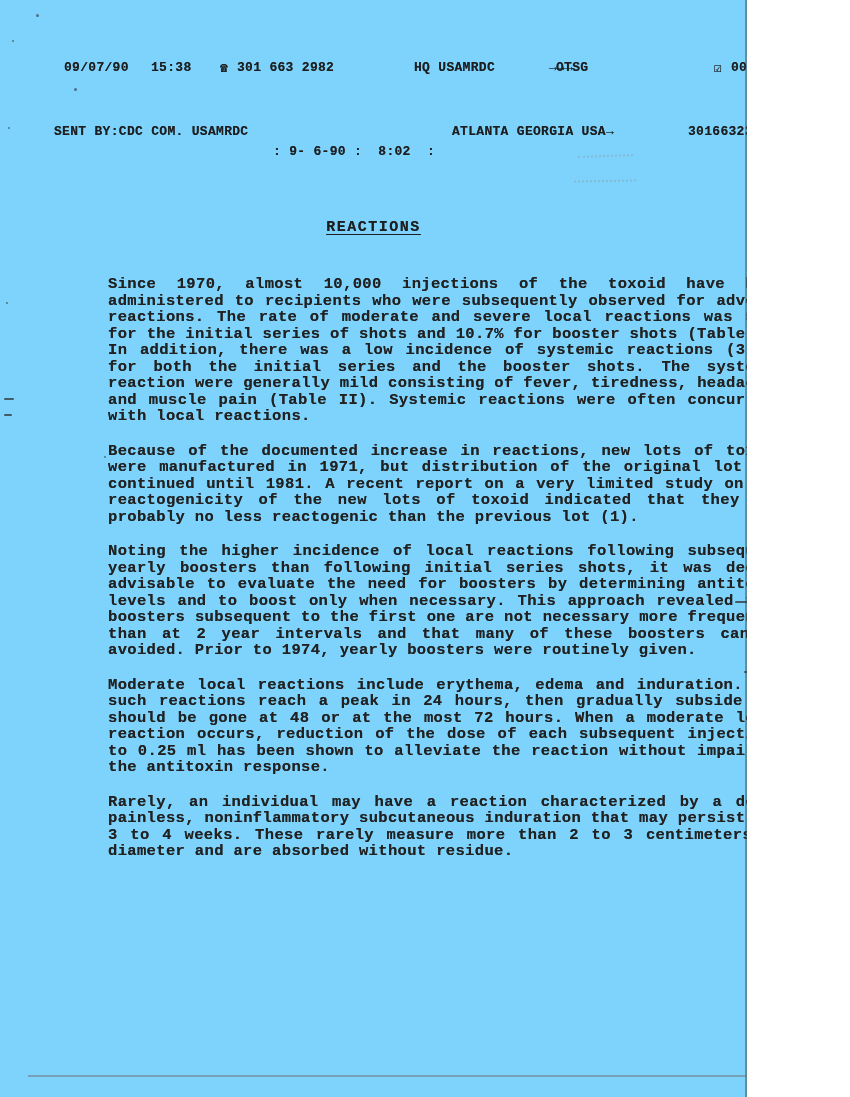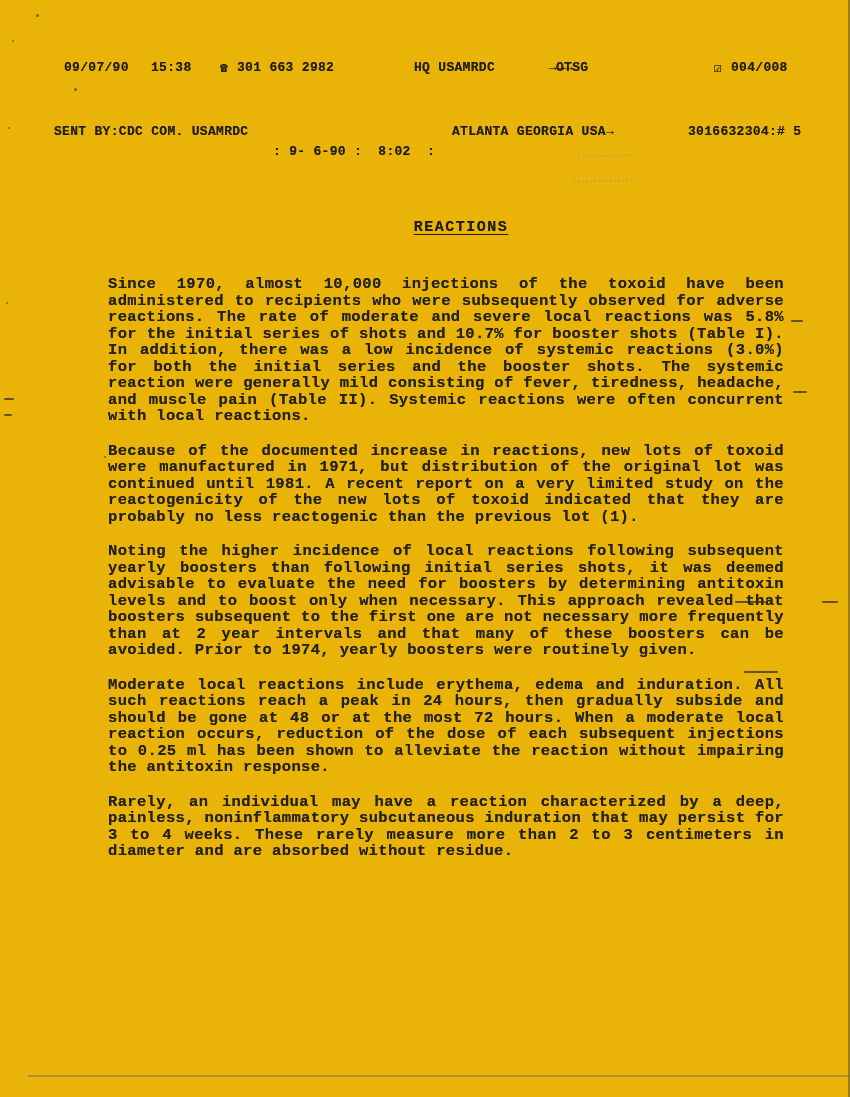--- a/index.html
+++ b/index.html
@@ -2,23 +2,23 @@
 <html><head>
 <meta charset="utf-8">
 <style>
   html, body {
     margin: 0;
     padding: 0;
     background: #ffffff;
   }
   .page {
     position: relative;
-    width: 850px;
+    width: 747px;
     height: 1097px;
-    background: #eab308;
+    background: #7dd3fc;
     overflow: hidden;
     font-family: "Liberation Mono", "DejaVu Sans Mono", monospace;
     color: #1e1e1e;
   }
   
   .fax-line { position: absolute; left: 0; top: 0; width: 100%; height: 20px; }
   .fax-line span {
     position: absolute;
     font-size: 13px;
     font-weight: bold;
@@ -47,21 +47,20 @@
     top: 219px;
     left: 0;
     width: 100%;
     text-align: center;
     font-size: 15px;
     font-weight: bold;
     letter-spacing: 1.5px;
     text-decoration: underline;
     text-underline-offset: 3px;
     text-shadow: 0 0 0.5px rgba(0,0,0,0.6);
-    margin-left: 36px;
   }
   .doc-body {
     position: absolute;
     top: 276px;
     left: 108px;
     width: 676px;
   }
   .doc-body p {
     margin: 0 0 18px 0;
     font-size: 15.5px;

